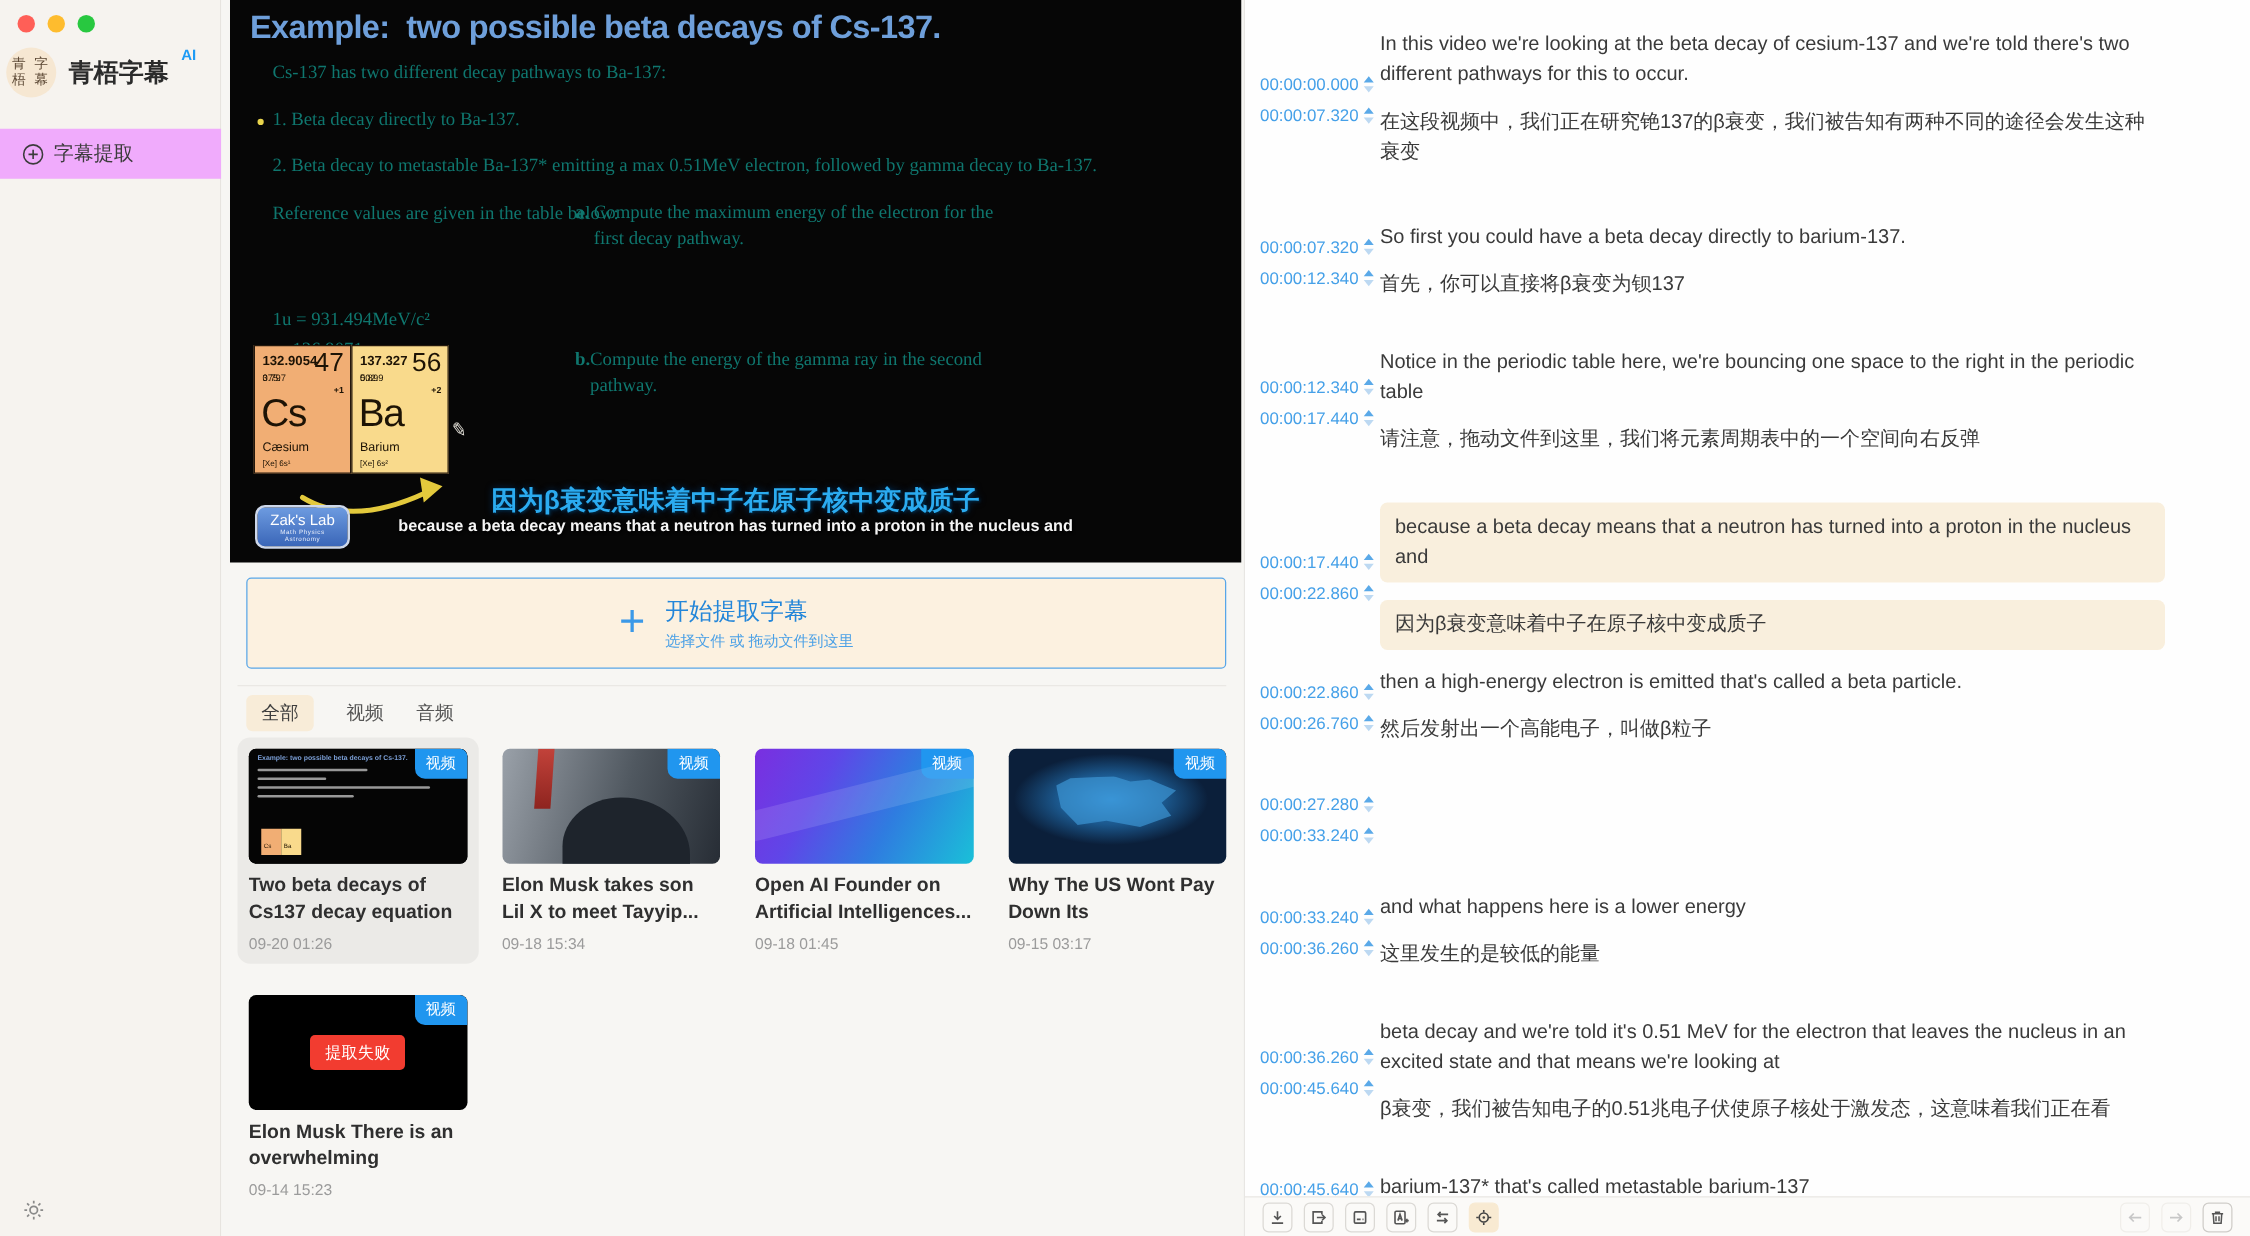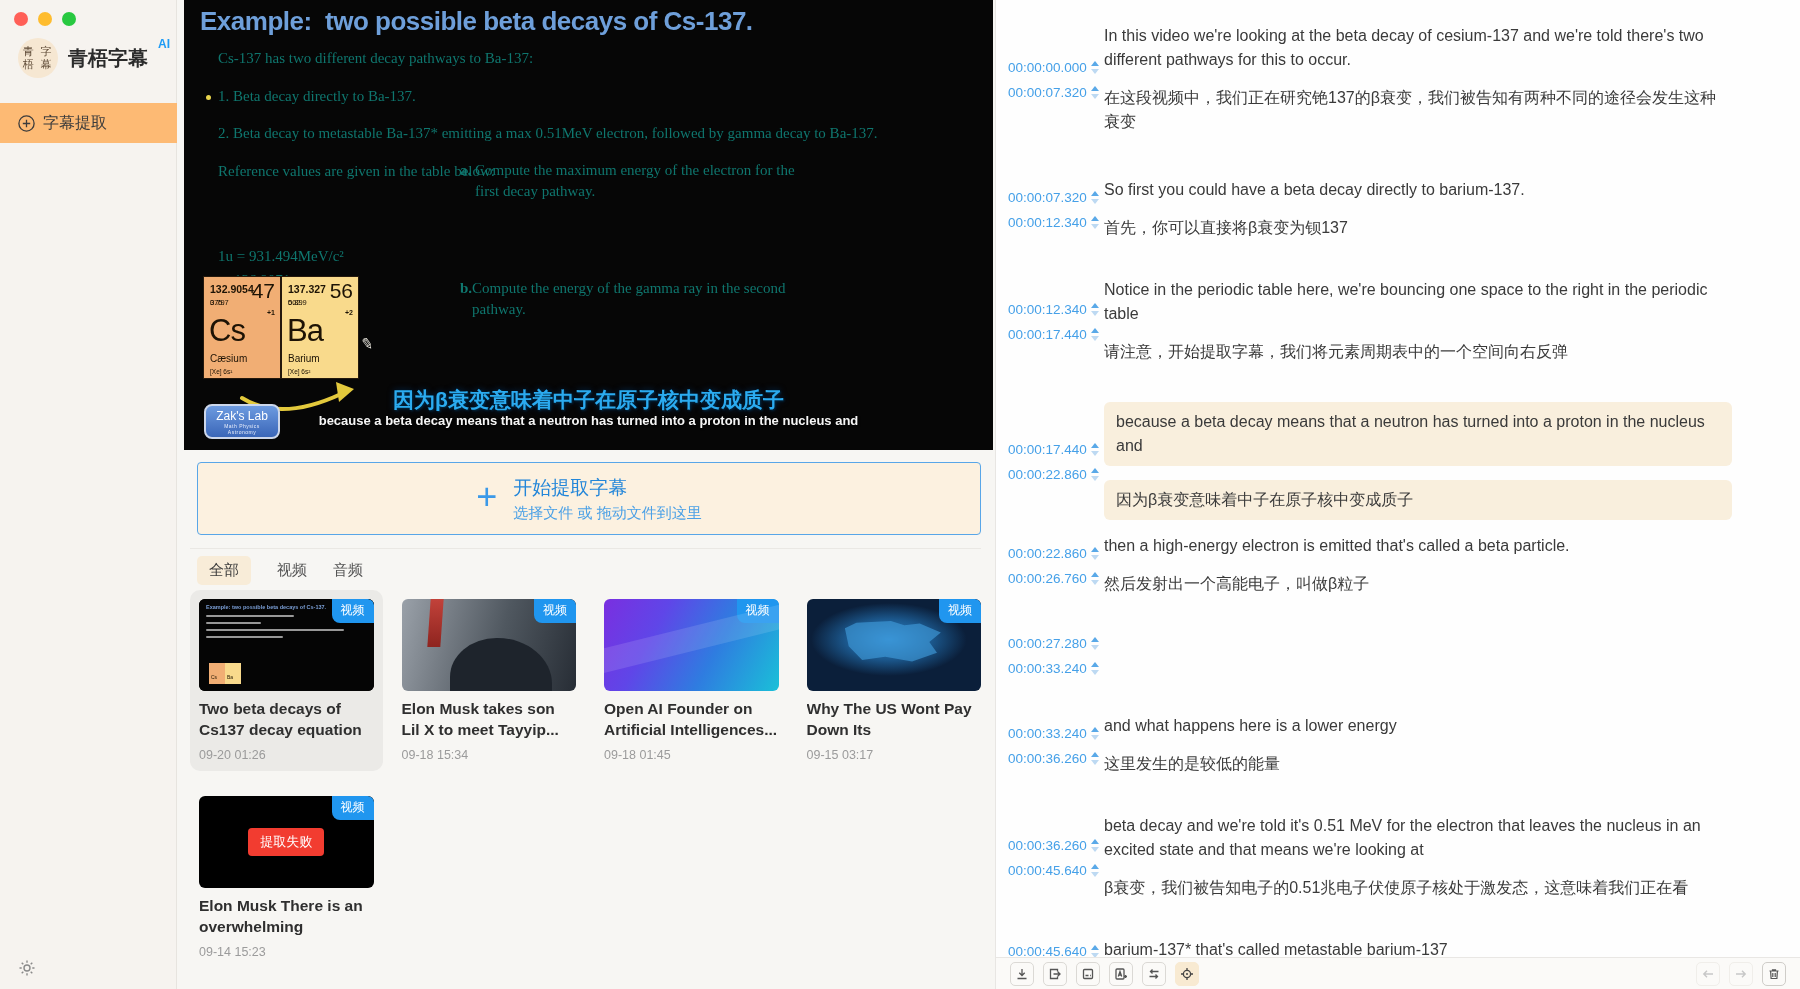--- a/index.html
+++ b/index.html
@@ -5,25 +5,25 @@
   * { margin:0; padding:0; box-sizing:border-box; }
   html,body { width:1800px; height:989px; overflow:hidden; }
   body { font-family:"Liberation Sans","DejaVu Sans",sans-serif; background:#f7f6f3; cursor:default; }
   .app { position:relative; width:1800px; height:989px; }
 
   
   .sidebar { position:absolute; left:0; top:0; width:177px; height:989px; background:#f6f3ef; border-right:1px solid #e7e4df; }
   .traffic { position:absolute; left:14px; top:12px; display:flex; gap:10px; }
   .traffic span { width:14px; height:14px; border-radius:50%; display:inline-block; }
   .tl-close { background:#ff5f57; } .tl-min { background:#febc2e; } .tl-zoom { background:#28c840; }
-  .brand { position:absolute; left:18px; top:38px; display:flex; align-items:center; gap:10px;text-align:center; }
+  .brand { position:absolute; left:5px; top:38px; display:flex; align-items:center; gap:10px;text-align:center; }
   .logo { width:40px; height:40px; border-radius:50%; background:#f6e7d2; display:flex; flex-direction:column; align-items:center; justify-content:center; font-family:"Liberation Serif","DejaVu Serif",serif; font-size:11px; color:#5a4632; line-height:1.15; letter-spacing:2px; }
   .appname { font-size:20px; font-weight:bold; color:#2b2b2b; position:relative; }
   .ai-sup { position:absolute; right:-22px; top:-8px; color:#1e9bf5; font-size:12px; font-weight:bold; }
-  .menu-item { position:absolute; left:0; top:103px; width:177px; height:40px; background:#fdba74; display:flex; align-items:center; gap:8px; padding-left:18px; font-size:16px; color:#3c3c3c; }
+  .menu-item { position:absolute; left:0; top:103px; width:177px; height:40px; background:#f0abfc; display:flex; align-items:center; gap:8px; padding-left:18px; font-size:16px; color:#3c3c3c; }
   .cplus { width:17px; height:17px; flex:0 0 17px; }
   .settings { position:absolute; left:16px; bottom:10px; width:22px; height:22px; display:grid; place-items:center; }
 
   
   .main { position:absolute; left:177px; top:0; width:818px; height:989px; background:#f7f6f3; }
 
   
   .video { position:absolute; left:7px; top:0; width:809px; height:450px; background:#060606; overflow:hidden; }
   .video * { position:absolute; }
   .s-title { left:16px; top:6px; font-size:26px; font-weight:bold; color:#6e9fda; letter-spacing:-0.5px; white-space:pre; }
@@ -58,21 +58,21 @@
   .sub-cn { left:0; top:386px; width:100%; text-align:center; font-size:21px; font-weight:bold; color:#2babf0; text-shadow:1px 1px 2px #002a45, 0 0 6px rgba(0,50,100,.9); }
   .sub-en { left:0; top:413px; width:100%; text-align:center; font-size:13px; font-weight:bold; color:#f5f5f5; text-shadow:1px 1px 2px #000; }
   .zak { left:20px; top:404px; width:76px; padding:3px 4px 2px; background:linear-gradient(180deg,#6d9be0,#3a66b8); border:2px solid #cdd7ea; border-radius:8px; text-align:center; }
   .zak .zt { position:static; font-size:12px; color:#fff; display:block; }
   .zak .zs { position:static; font-size:5px; color:#e8eefb; display:block; letter-spacing:.5px; }
 
   
   .dropzone { position:absolute; left:20px; top:462px; width:784px; height:73px; background:#fcf1e0; border:1px solid #58a6e8; border-radius:4px; display:flex; align-items:center; justify-content:center; gap:16px; }
   .dz-plus { font-size:36px; font-weight:200; color:#3b99e8; line-height:1; margin-top:-4px; }
   .dz-title { font-size:19px; color:#2386d9; }
-  .dz-sub { font-size:15px; color:#4aa0e6; margin-top:3px; }
+  .dz-sub { font-size:12px; color:#4aa0e6; margin-top:3px; }
 
   .divider { position:absolute; left:13px; right:14px; top:548px; height:1px; background:#eae8e4; }
 
   
   .tabs { position:absolute; left:20px; top:556px; display:flex; align-items:center; gap:26px; font-size:15px; color:#555; }
   .tab.active { background:#f8ecd8; color:#3d3d3d; padding:5px 12px; border-radius:5px; }
 
   
   .cards { position:absolute; left:13px; top:590px; width:800px; display:grid; grid-template-columns:repeat(4,1fr); column-gap:10px; row-gap:16px; }
   .card { padding:9px; border-radius:10px; }
@@ -353,21 +353,21 @@
           <div class="ts">
               <span>00:00:17.440</span>
               <span class="steppers">
                 <i class="car-up"></i>
                 <i class="car-dn"></i>
               </span>
             </div>
         </div>
         <div class="text-col">
           <p>Notice in the periodic table here, we're bouncing one space to the right in the periodic table</p>
-          <p>请注意，开始提取字幕，我们将元素周期表中的一个空间向右反弹</p>
+          <p>请注意，拖动文件到这里，我们将元素周期表中的一个空间向右反弹</p>
         </div>
       </div>
 
       <div class="entry highlight">
         <div class="ts-col">
           <div class="ts">
               <span>00:00:17.440</span>
               <span class="steppers">
                 <i class="car-up"></i>
                 <i class="car-dn"></i>

